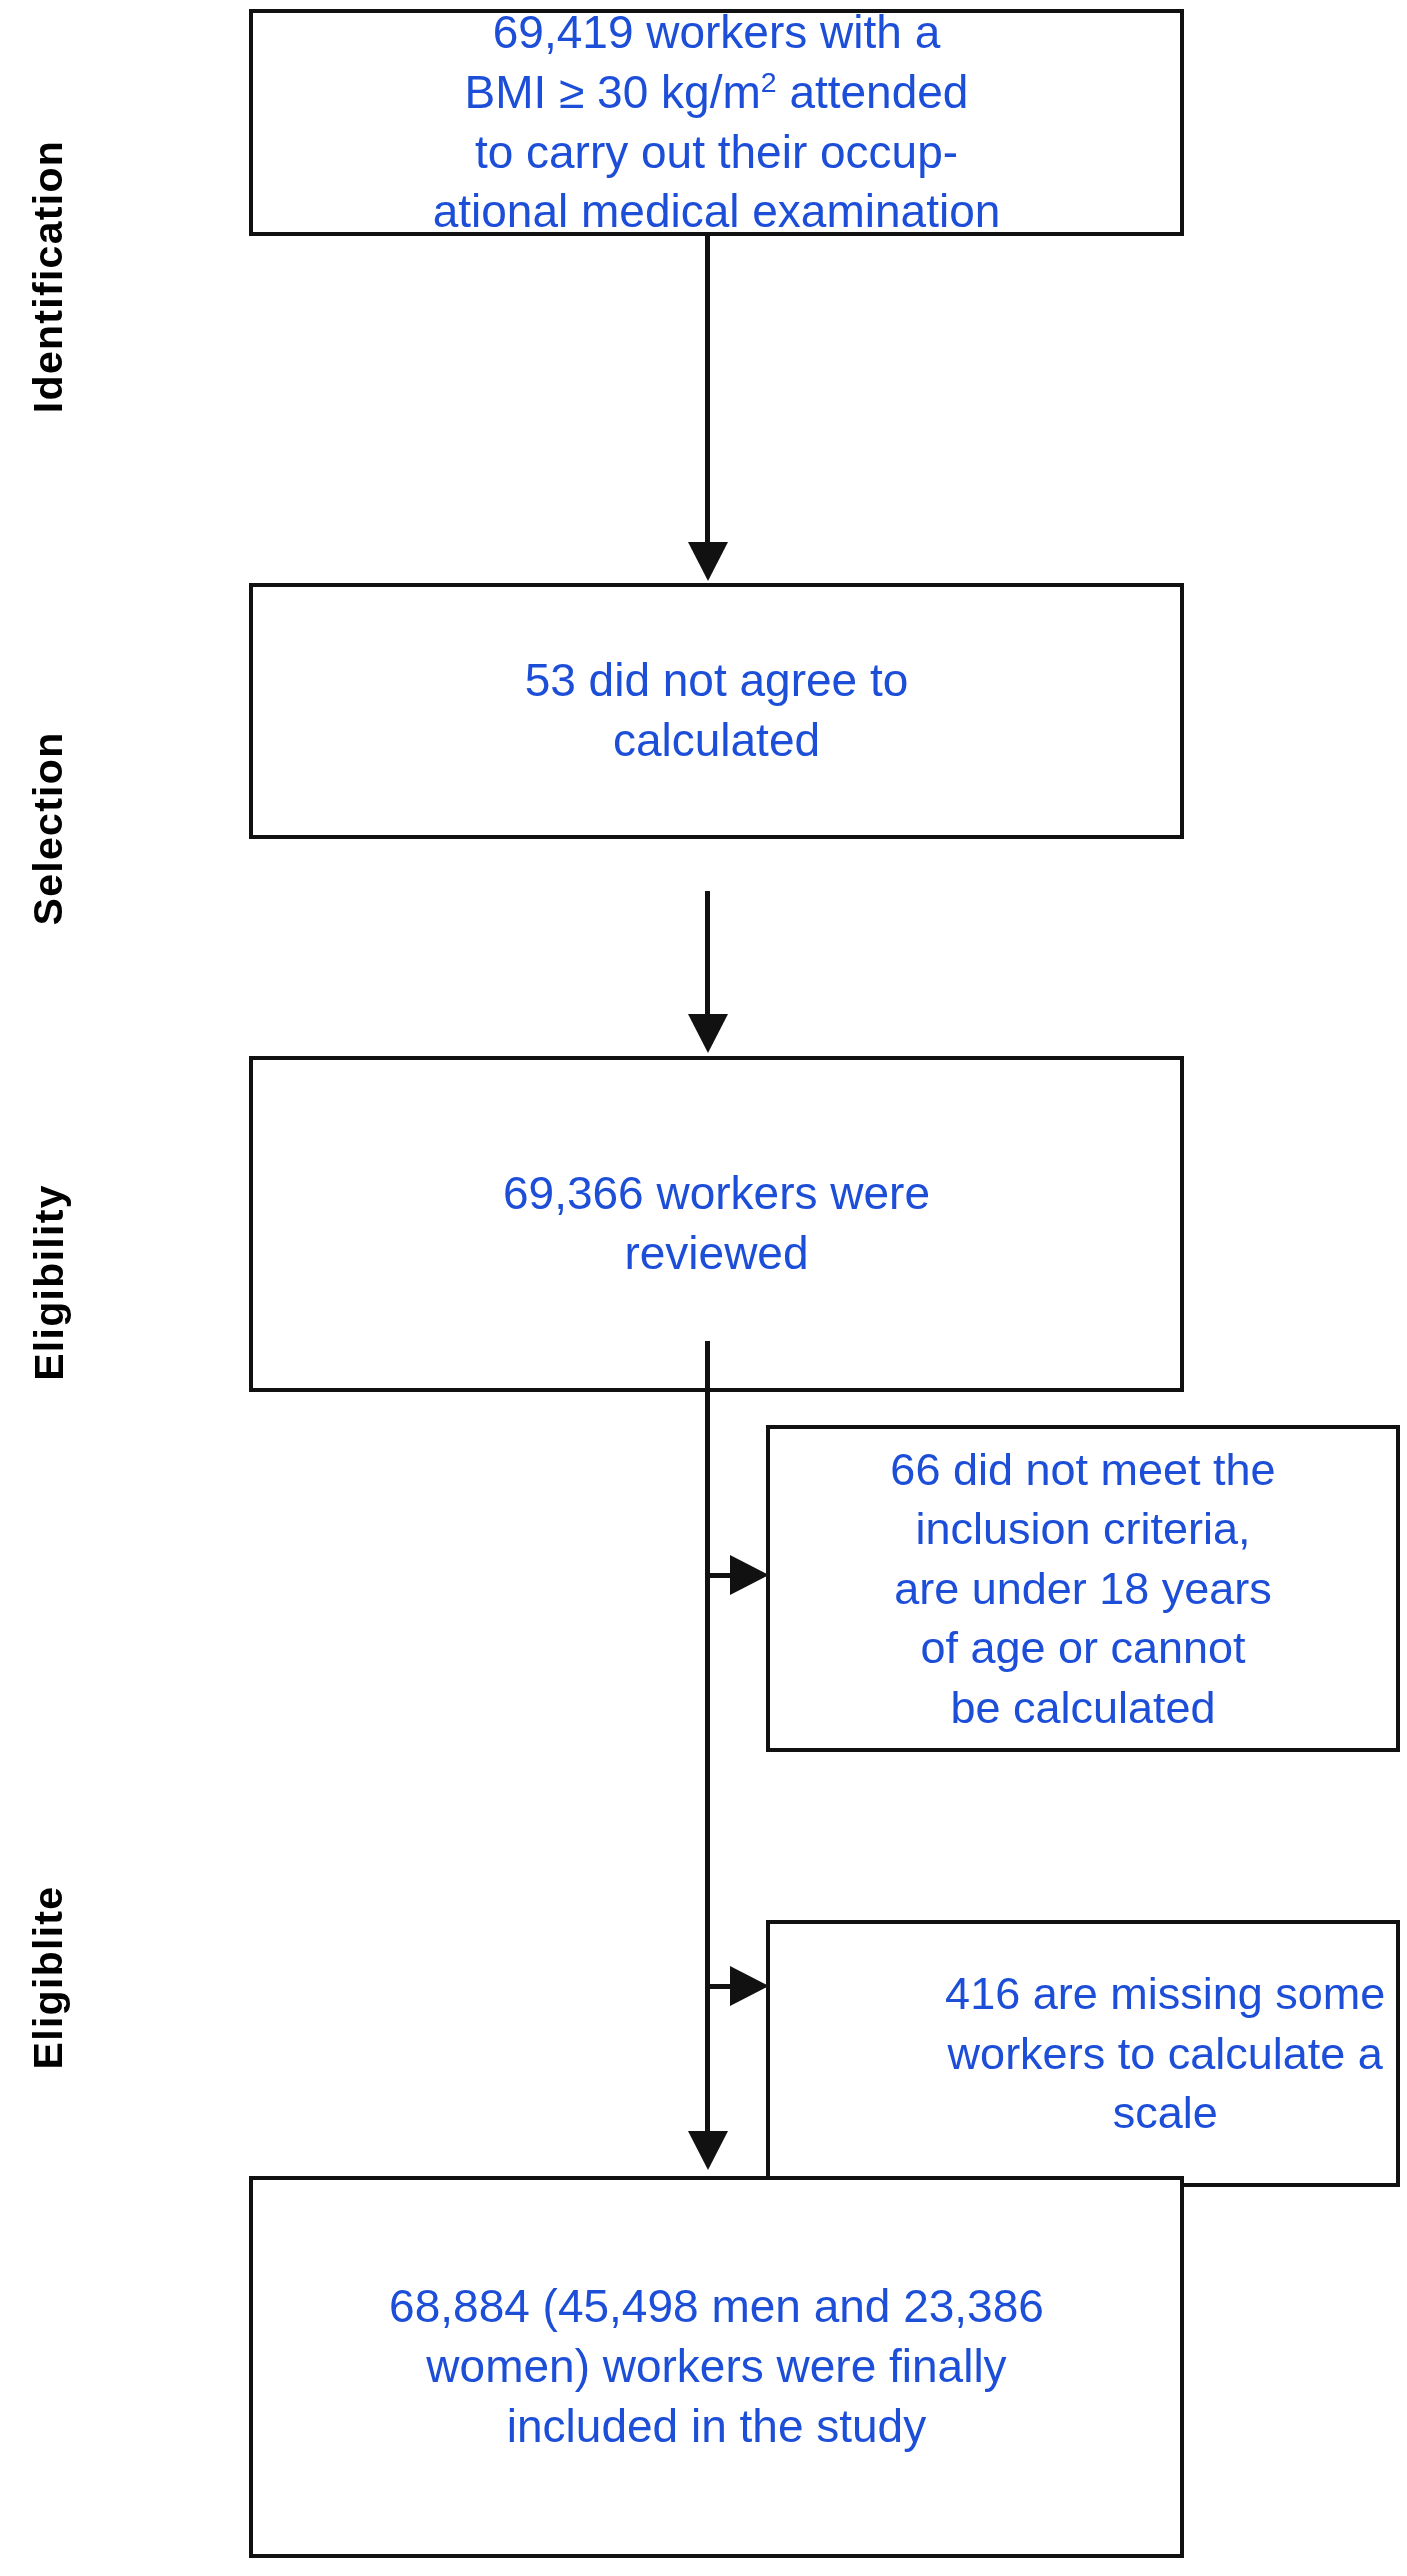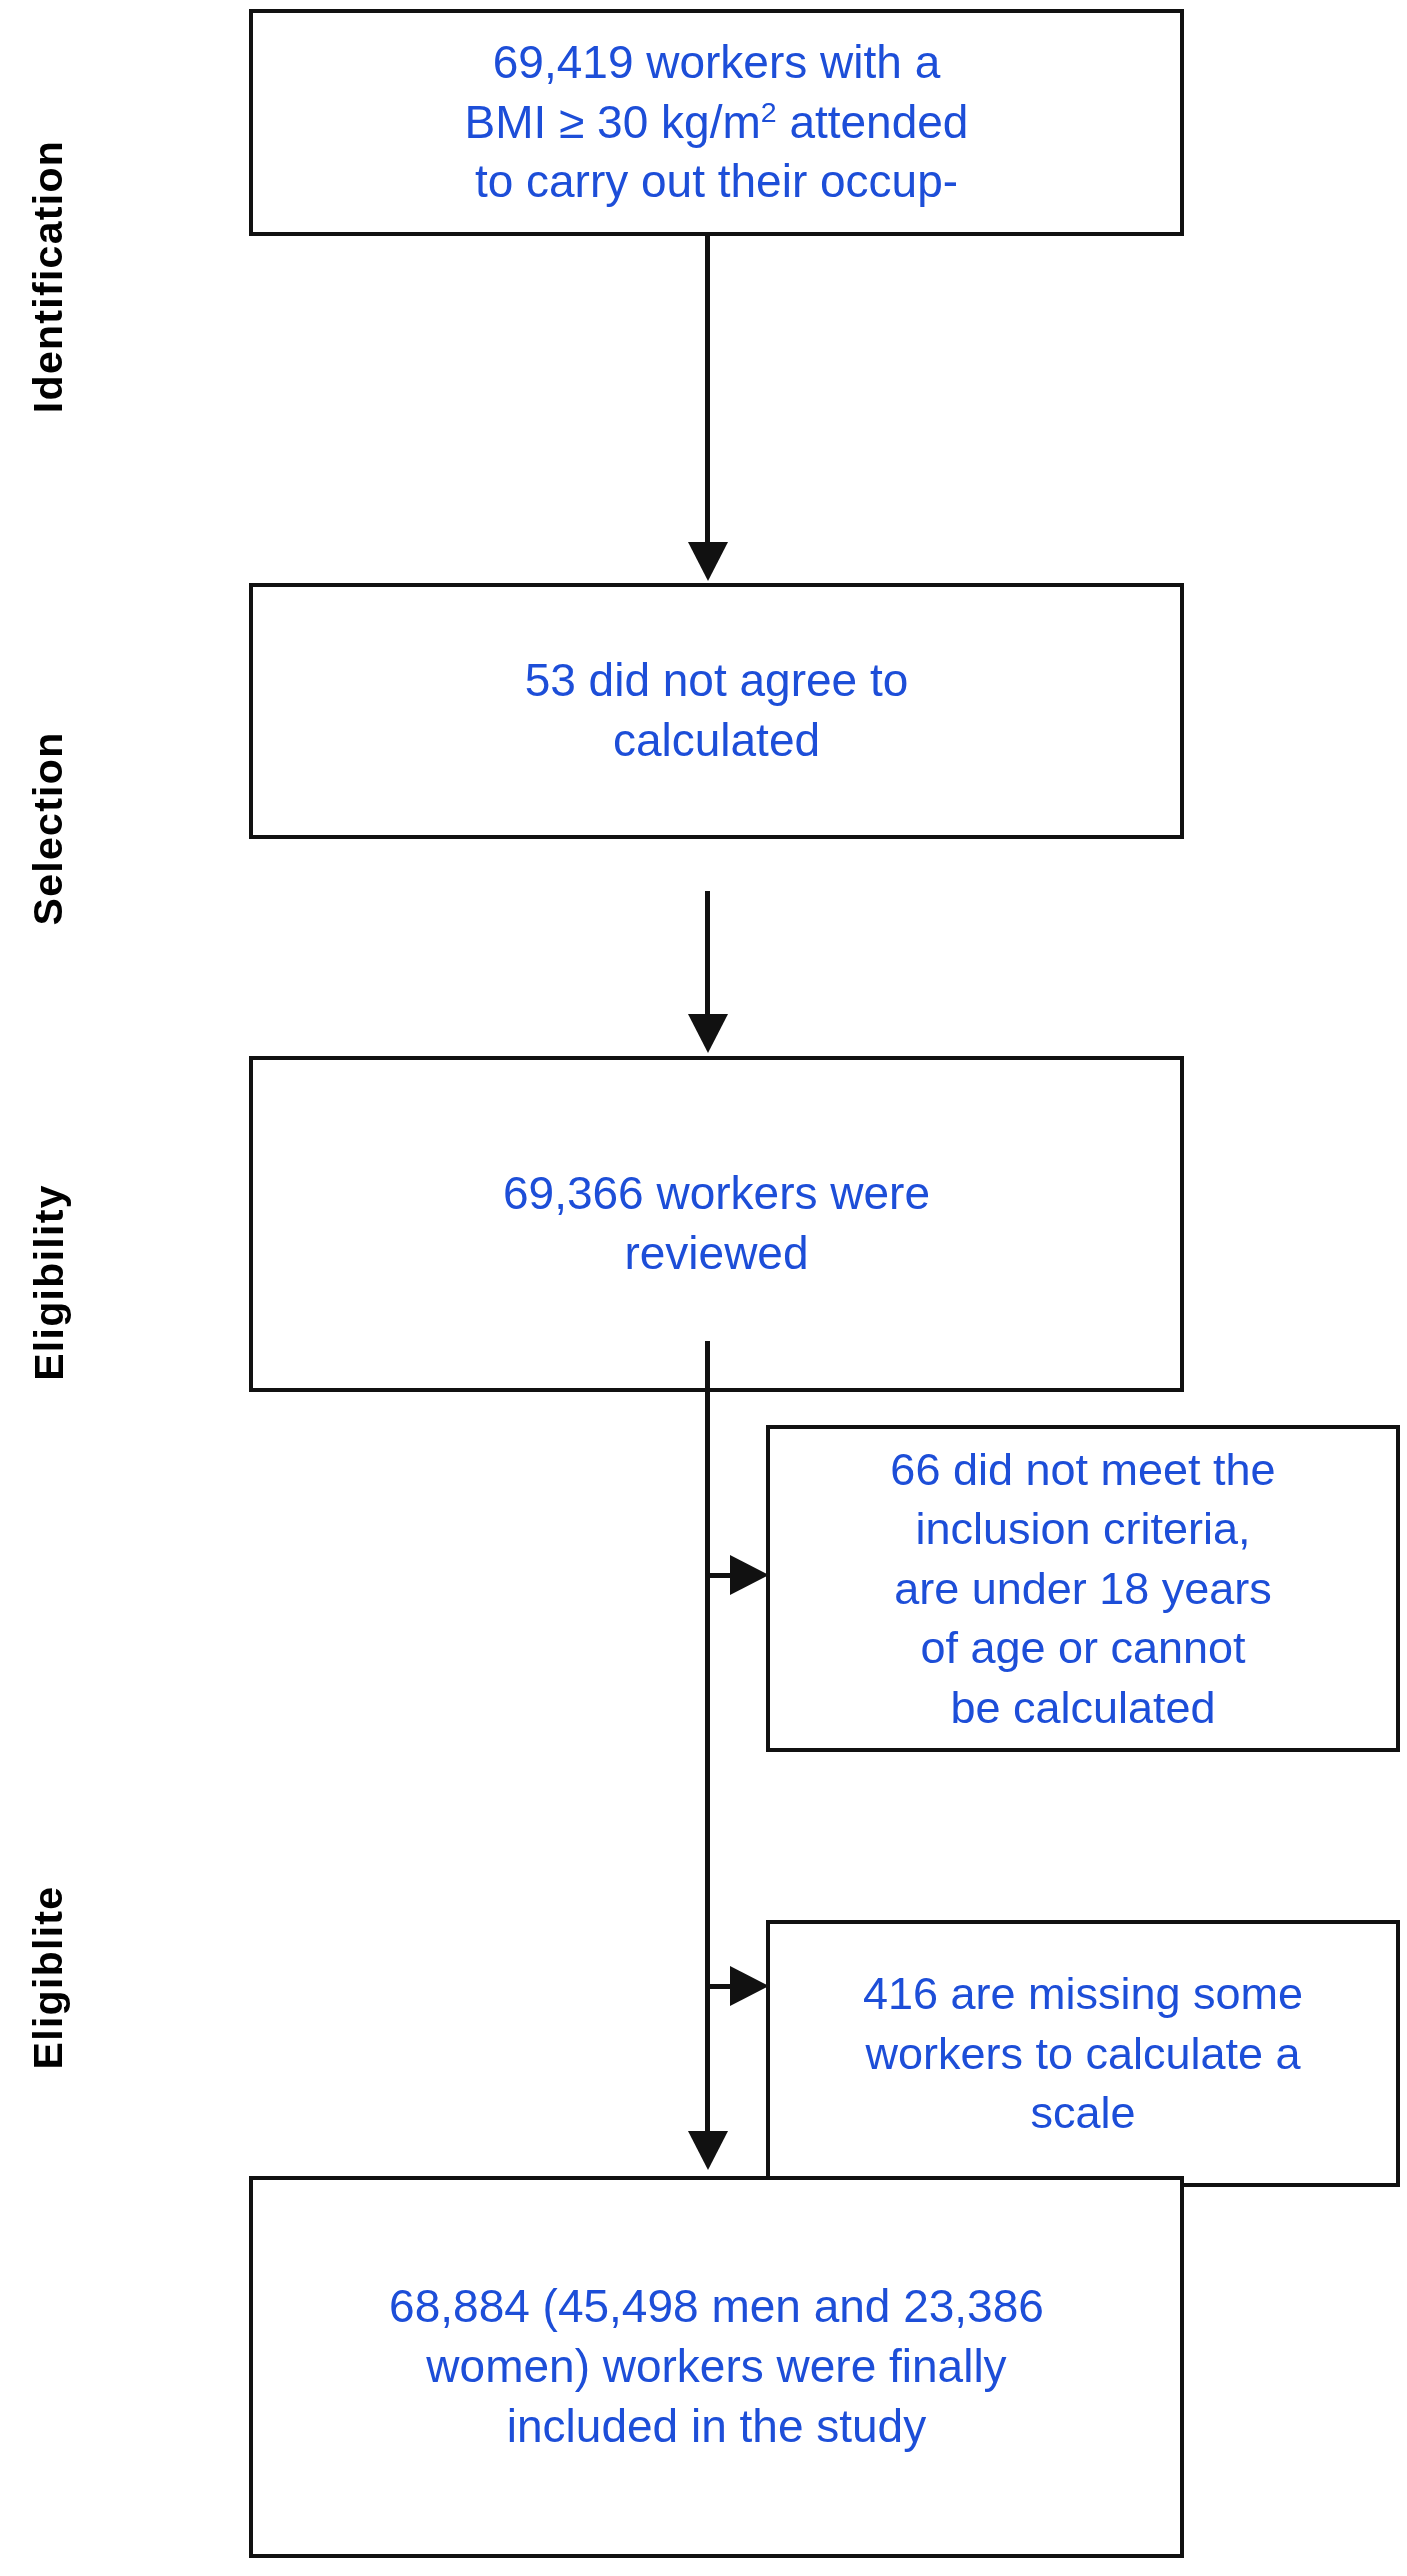--- a/index.html
+++ b/index.html
@@ -115,20 +115,21 @@
 
   <div class="stage-label" style="top:1835px; height:285px;">
     <span>Eligiblite</span>
   </div>
 
   <div class="node" style="left:249px; top:9px; width:935px; height:227px;">
     <div class="node-text">
       <span>69,419 workers with a</span><br>
       BMI ≥ 30 kg/m<sup class="sq">2</sup> attended<br>
       <span>to carry out their occup-</span><br>
+      <span>ational medical examination</span>
     </div>
   </div>
 
   <div class="vline" style="left:705px; top:236px; height:307px;"></div>
   <div class="arrow-down" style="left:688px; top:542px;"></div>
 
   <div class="node" style="left:249px; top:583px; width:935px; height:256px;">
     <div class="node-text">
       <span>53 did not agree to</span><br>
       <span>calculated</span>
@@ -157,21 +158,21 @@
   <div class="node side" style="left:766px; top:1425px; width:634px; height:327px;">
     <div class="node-text">
       <span>66 did not meet the</span><br>
       <span>inclusion criteria,</span><br>
       <span>are under 18 years</span><br>
       <span>of age or cannot</span><br>
       <span>be calculated</span>
     </div>
   </div>
 
-  <div class="node side" style="left:766px; top:1920px; width:634px; height:267px;">
+  <div class="node side" style="left:766px; top:1920px; width:634px; height:267px;justify-content:flex-end;">
     <div class="node-text">
       <span>416 are missing some</span><br>
       <span>workers to calculate a</span><br>
       <span>scale</span>
     </div>
   </div>
 
   <div class="node" style="left:249px; top:2176px; width:935px; height:382px;align-items:center;">
     <div class="node-text">
       <span>68,884 (45,498 men and 23,386</span><br>

